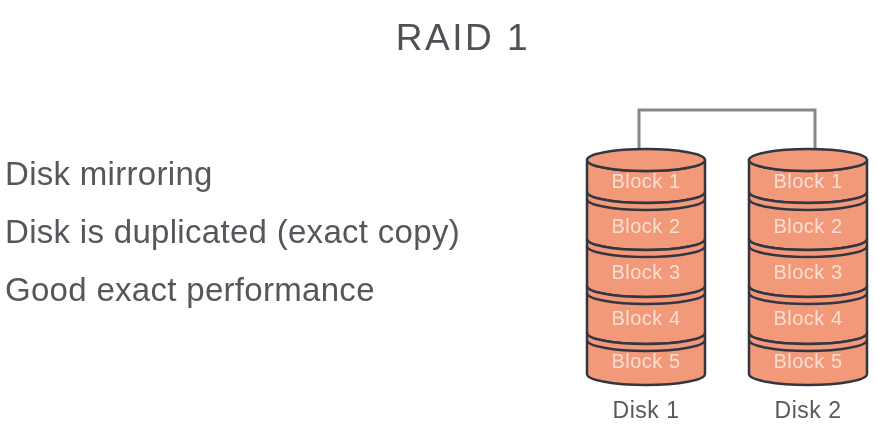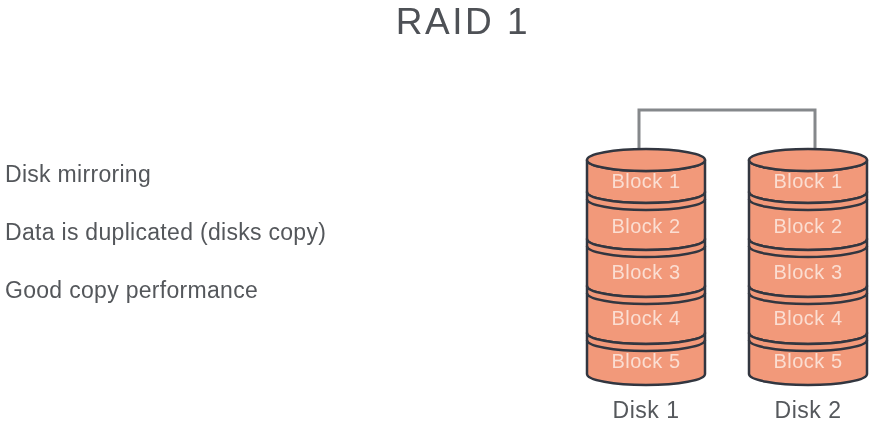--- a/index.html
+++ b/index.html
@@ -6,56 +6,56 @@
   .stage{
     position:relative;
     width:875px;height:424px;
     background:#ffffff;
     font-family:"Liberation Sans", sans-serif;
     overflow:hidden;
   }
   .title{
     position:absolute;
     top:1px;left:65px;right:14px;
-    margin:0;
+    margin:16px;
     text-align:center;
     font-size:37px;
     font-weight:300;
     letter-spacing:2.5px;
     color:#4E5156;
   }
   .bullets{
     position:absolute;
     left:5px;top:157px;
     width:515px;
   }
   .bullets p{
     margin:0 0 24px 0;
-    font-size:23px;
+    font-size:33px;
     line-height:34px;
     font-weight:300;
     letter-spacing:0.3px;
     color:#54575B;
   }
   svg.diagram{
     position:absolute;
     top:0;left:0;
     font-family:"Liberation Sans", sans-serif;
     font-weight:300;
   }
 </style>
 </head>
 <body>
 
 <div class="stage">
   <h1 class="title" style="color: rgb(78, 81, 86);">RAID 1</h1>
   <div class="bullets" id="bullets" style="color: rgb(84, 87, 91);">
       <p>Disk mirroring</p>
-      <p>Data is duplicated (disks copy)</p>
-      <p>Good copy performance</p>
+      <p>Disk is duplicated (exact copy)</p>
+      <p>Good exact performance</p>
     </div>
   <svg id="diagram" class="diagram" width="875" height="424" viewBox="0 0 875 424">
       <path d="M 639 153 L 639 110 L 815 110 L 815 153" fill="none" stroke="#85888B" stroke-width="3"></path>
       <g>
         <path d="M 587 160 A 59 11 0 0 0 705 160 L 705 192 A 59 11 0 0 1 587 192 Z" fill="#F2997A" stroke="#323640" stroke-width="2.5" stroke-linejoin="round"></path>
         <path d="M 587 192 A 59 11 0 0 0 705 192 L 705 239 A 59 11 0 0 1 587 239 Z" fill="#F2997A" stroke="#323640" stroke-width="2.5" stroke-linejoin="round"></path>
         <path d="M 587 239 A 59 11 0 0 0 705 239 L 705 286 A 59 11 0 0 1 587 286 Z" fill="#F2997A" stroke="#323640" stroke-width="2.5" stroke-linejoin="round"></path>
         <path d="M 587 286 A 59 11 0 0 0 705 286 L 705 333 A 59 11 0 0 1 587 333 Z" fill="#F2997A" stroke="#323640" stroke-width="2.5" stroke-linejoin="round"></path>
         <path d="M 587 333 A 59 11 0 0 0 705 333 L 705 374 A 59 11 0 0 1 587 374 Z" fill="#F2997A" stroke="#323640" stroke-width="2.5" stroke-linejoin="round"></path>
         <ellipse cx="646" cy="160" rx="59" ry="11" fill="#F2997A" stroke="#323640" stroke-width="2.5"></ellipse>

